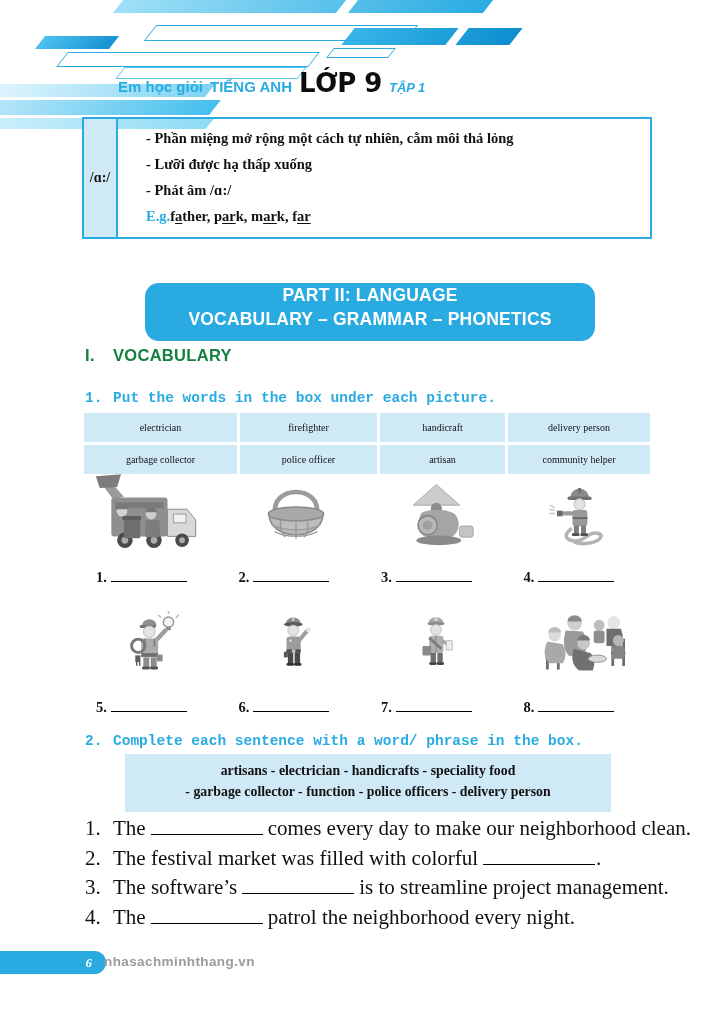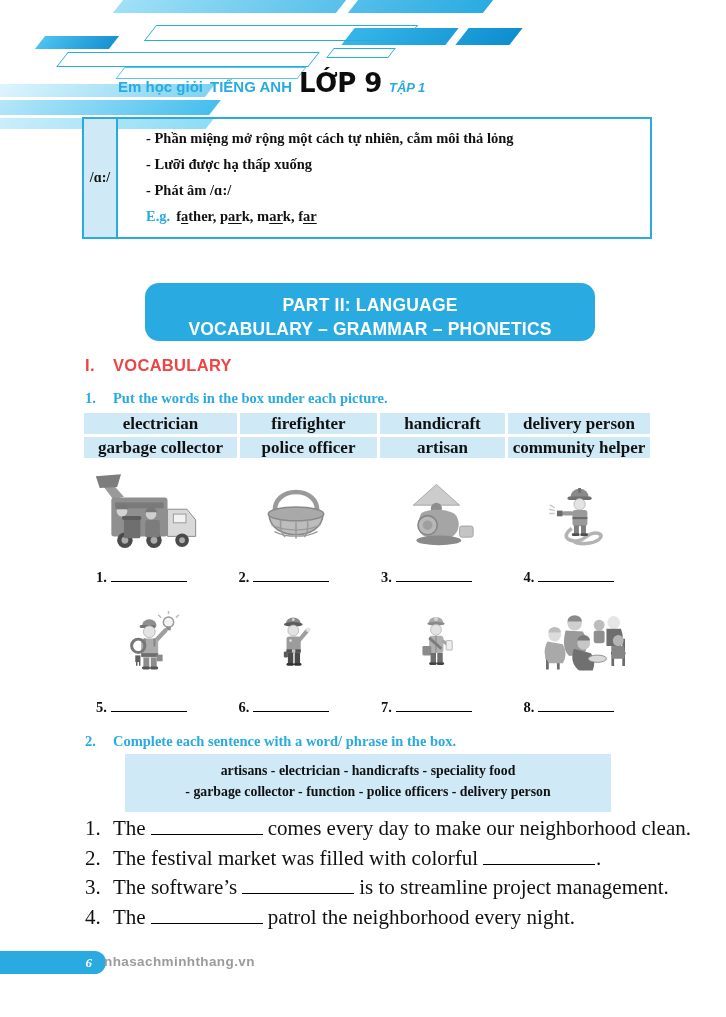--- a/index.html
+++ b/index.html
@@ -31,44 +31,44 @@
   .bt-big{color:#0d0d0d;font-weight:bold;font-size:26px;font-family:"DejaVu Sans",sans-serif;letter-spacing:-0.5px;}
   .bt-small{color:#29abe2;font-weight:bold;font-size:13px;font-style:italic;}
 
   
   .pron{position:absolute;top:117px;left:82px;width:570px;display:flex;
         border:2px solid #29abe2;box-sizing:border-box;}
   .pron-sym{width:32px;background:#cfe9f7;border-right:2px solid #29abe2;display:flex;
             align-items:center;justify-content:center;font-weight:bold;font-size:14px;}
   .pron-body{flex:1;padding:6px 10px 8px 28px;}
   .pron-line{font-weight:bold;font-size:14.5px;line-height:26px;}
-  .eg-label{color:#29abe2;font-weight:bold;margin-right:6px;}
+  .eg-label{color:#29abe2;font-weight:bold;}
   .eg-words u{text-decoration:underline;text-underline-offset:2px;}
 
   
   .banner{position:absolute;top:283px;left:145px;width:450px;height:58px;background:#29abe2;
-          border-radius:14px;display:flex;flex-direction:column;align-items:center;justify-content:flex-end;
+          border-radius:14px;display:flex;flex-direction:column;align-items:center;justify-content:flex-start;
           color:#fff;font-family:"Liberation Sans",sans-serif;font-weight:bold;font-size:17.5px;
           line-height:24px;letter-spacing:0.2px;text-align:center;}
 
   
-  .sec-head{position:absolute;top:356px;left:85px;color:#ef4444;
+  .sec-head{position:absolute;top:346px;left:85px;color:#15803d;
             font-family:"Liberation Sans",sans-serif;font-weight:bold;font-size:16.5px;letter-spacing:0.3px;}
   .sec-head .sec-num{display:inline-block;width:28px;}
-  .ex-head{position:absolute;color:#29abe2;font-family:Liberation Serif, serif;
+  .ex-head{position:absolute;color:#29abe2;font-family:Liberation Mono, monospace;
            font-weight:bold;font-size:14.5px;}
   .ex1-head{top:390px;left:85px;}
   .ex2-head{top:733px;left:85px;}
   .ex-head .ex-num{display:inline-block;width:28px;}
 
   
   .wbox1{position:absolute;top:413px;left:84px;width:566px;display:flex;flex-direction:column;gap:3px;}
   .wb-row{display:flex;gap:3px;}
-  .wb-cell{background:#cfe9f7;height:21px;display:flex;align-items:center;justify-content:center;
-           font-weight:bold;font-size:17px;}
+  .wb-cell{background:#cfe9f7;height:29px;display:flex;align-items:center;justify-content:center;
+           font-weight:normal;font-size:10px;}
   .wb-c0{width:153px;} .wb-c1{width:137px;} .wb-c2{width:125px;} .wb-c3{flex:1;}
 
   
   .pics{position:absolute;top:468px;left:84px;width:566px;display:grid;
         grid-template-columns:repeat(4,1fr);column-gap:4px;row-gap:12px;}
   .pic-cell{display:flex;flex-direction:column;}
   .pic-box{height:94px;display:flex;align-items:flex-end;justify-content:center;}
   .pic-blank{margin-top:6px;padding-left:12px;font-weight:bold;font-size:14.5px;white-space:nowrap;}
   .blank-line{display:inline-block;width:76px;height:13px;border-bottom:1.3px solid #000;margin-left:4px;}
 

